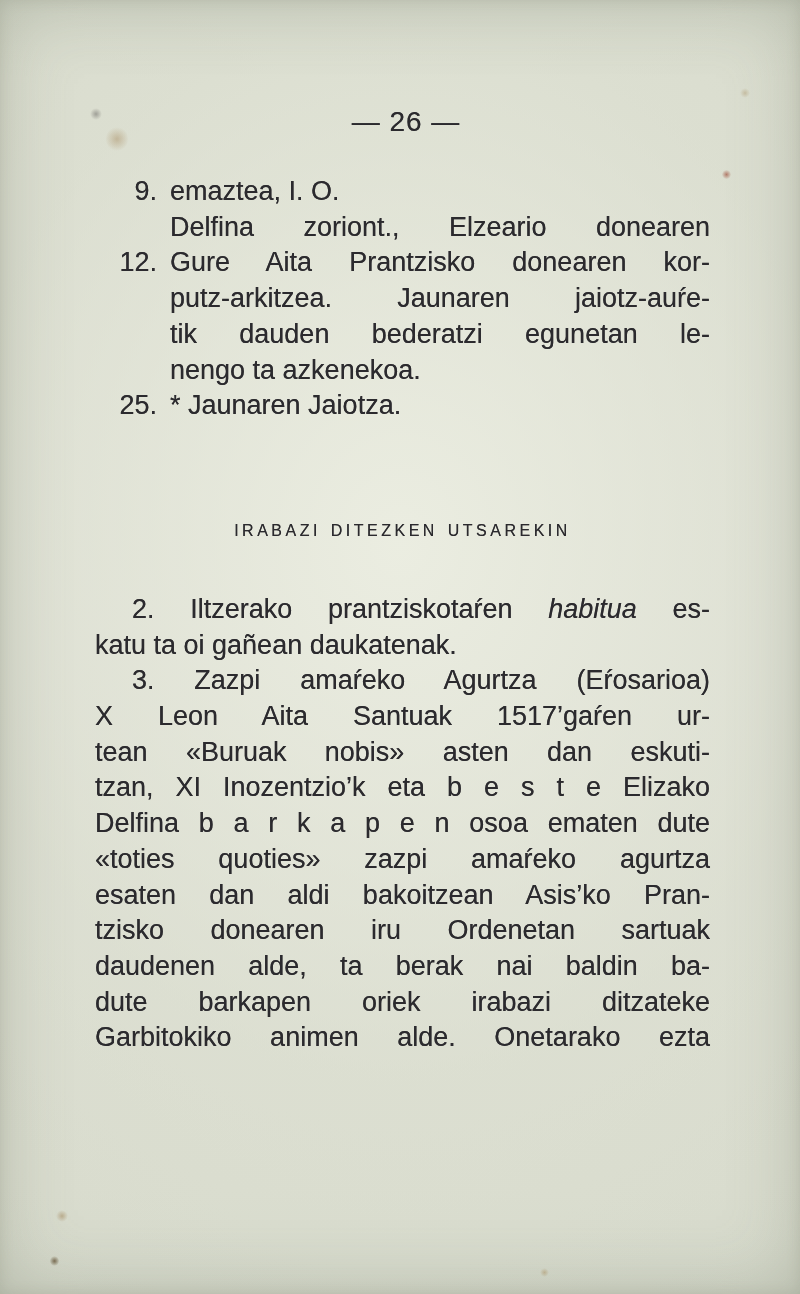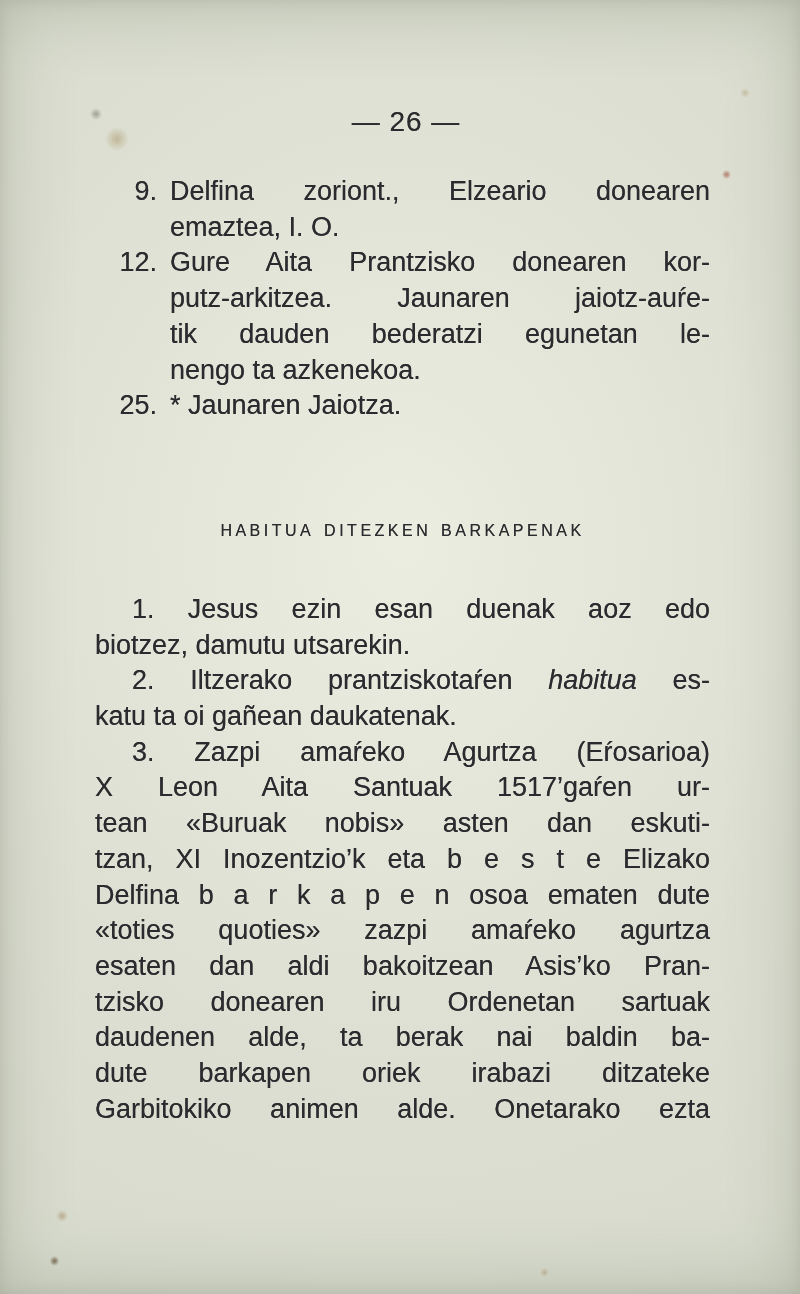--- a/index.html
+++ b/index.html
@@ -93,50 +93,46 @@
   <div class="stain s6"></div>
   <div class="stain s7"></div>
   <div class="stain s8"></div>
 
   <div class="page-number">— 26 —</div>
 
   <div class="feast-list" id="feast-list">
       <div class="list-item">
         <span class="num">9.</span>
         <div class="item-lines">
+          <div class="line">emaztea, I. O.</div>
           <div class="line just">Delfina zoriont., Elzeario donearen</div>
-          <div class="line">emaztea, I. O.</div>
         </div>
       </div>
       <div class="list-item">
         <span class="num">12.</span>
         <div class="item-lines">
           <div class="line just">Gure Aita Prantzisko donearen kor-</div>
           <div class="line just">putz-arkitzea. Jaunaren jaiotz-auŕe-</div>
           <div class="line just">tik dauden bederatzi egunetan le-</div>
           <div class="line">nengo ta azkenekoa.</div>
         </div>
       </div>
       <div class="list-item">
         <span class="num">25.</span>
         <div class="item-lines">
           <div class="line">* Jaunaren Jaiotza.</div>
         </div>
       </div>
     </div>
 
   <div class="heading">
-    <div class="heading-line2">habitua ditezken barkapenak</div>
+    <div class="heading-line2">irabazi ditezken utsarekin</div>
   </div>
 
   <div class="body-text" id="body-text">
-      <div class="paragraph">
-        <div class="line just indent"><span>1. Jesus ezin esan duenak aoz edo</span></div>
-        <div class="line"><span>biotzez, damutu utsarekin.</span></div>
-      </div>
       <div class="paragraph">
         <div class="line just indent"><span>2. Iltzerako prantziskotaŕen </span><span class="it">habitua</span><span> es-</span></div>
         <div class="line"><span>katu ta oi gañean daukatenak.</span></div>
       </div>
       <div class="paragraph">
         <div class="line just indent"><span>3. Zazpi amaŕeko Agurtza (Eŕosarioa)</span></div>
         <div class="line just"><span>X Leon Aita Santuak 1517’gaŕen ur-</span></div>
         <div class="line just"><span>tean «Buruak nobis» asten dan eskuti-</span></div>
         <div class="line just"><span>tzan, XI Inozentzio’k eta b e s t e Elizako</span></div>
         <div class="line just"><span>Delfina b a r k a p e n osoa ematen dute</span></div>

